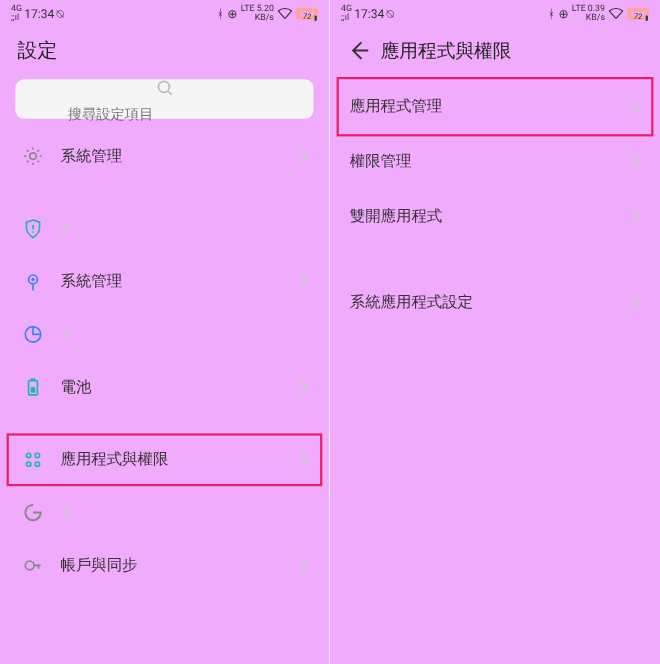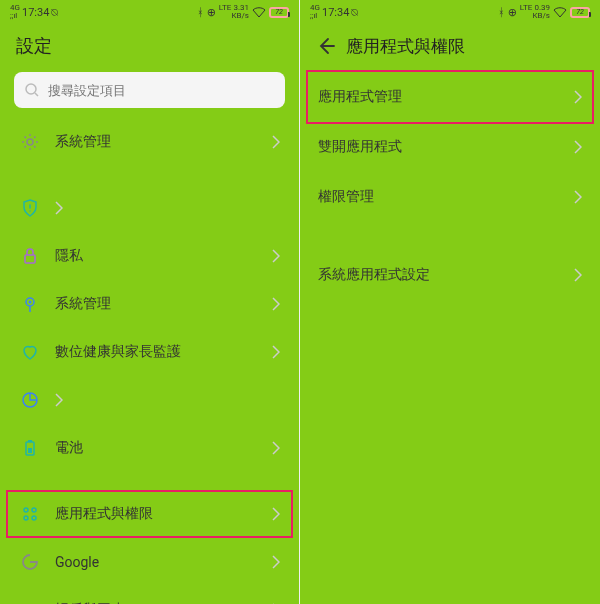--- a/index.html
+++ b/index.html
@@ -6,38 +6,38 @@
     body {
       font-family: -apple-system, BlinkMacSystemFont, "Segoe UI", Roboto, sans-serif;
       background: #fff;
       width: 600px;
       height: 604px;
       display: flex;
     }
     .pane {
       width: 300px;
       height: 604px;
-      background: #84cc16;
+      background: #f0abfc;
       position: relative;
       overflow: hidden;
     }
     .pane-left { border-right: 1px solid #f0f0f0; }
     .status-bar {
       height: 24px;
       display: flex;
       align-items: center;
       justify-content: space-between;
       padding: 0 10px;
       font-size: 11px;
       color: #333;
     }
     .status-left { display: flex; align-items: center; gap: 2px; }
     .status-right { display: flex; align-items: center; gap: 3px; }
     .status-right .speed { font-size: 8px; line-height: 1; text-align: right; }
-    .battery { border: 2px solid #fca5a5; border-radius: 3px; width: 20px; height: 11px; position: relative; font-size: 7px; display: flex; align-items: flex-end; justify-content: center; font-style: italic; }
+    .battery { border: 4px solid #fca5a5; border-radius: 3px; width: 20px; height: 11px; position: relative; font-size: 7px; display: flex; align-items: flex-start; justify-content: center; font-style: italic; }
     .battery::after { content: ""; position: absolute; right: -3px; top: 3px; width: 2px; height: 5px; background: #333; border-radius: 0 1px 1px 0; }
     .page-title {
       font-size: 18px;
       font-weight: 400;
       padding: 10px 16px 14px;
       color: #222;
     }
     .header-row {
       display: flex;
       align-items: center;
@@ -47,20 +47,21 @@
     .header-title { font-size: 17px; font-weight: 500; color: #222; }
     .search-box {
       margin: 0 14px 10px;
       background: #f5f5f5;
       border-radius: 8px;
       height: 36px;
       display: flex;
       align-items: center;
       padding: 0 10px;
       gap: 8px;
+      flex-direction: column;
     }
     .search-box input {
       border: none; background: transparent; outline: none;
       font-size: 13px; color: #999; flex: 1;
     }
     .list-item {
       display: flex;
       align-items: center;
       padding: 13px 19px;
       gap: 14px;
@@ -89,21 +90,21 @@
   <div class="status-bar">
     <div class="status-left">
       <span style="font-size:8px;line-height:1;">4G<br>;;ıl</span>
       <span>17:34</span>
       <span>⍉</span>
     </div>
     <div class="status-right">
       <span>ᚼ</span>
       <span>⊕</span>
       <div class="speed">
-        <span>LTE</span> <span>3.31</span><br><span>KB/s</span>
+        <span>LTE</span> <span>5.20</span><br><span>KB/s</span>
       </div>
       <span>
         <svg width="14" height="10" viewBox="0 0 14 10">
             <path d="M7 10L1 3c3-3 9-3 12 0z" fill="none" stroke="#333" stroke-width="1"></path>
           </svg>
       </span>
       <div class="battery">
           <span>72</span>
         </div>
     </div>
@@ -144,51 +145,26 @@
           </svg>
         </span>
     <svg class="chevron" width="8" height="14" viewBox="0 0 8 14">
           <path d="M1 1l6 6-6 6" fill="none" stroke="#ccc" stroke-width="1.5"></path>
         </svg>
 
   </div>
       <div class="list-item">
     <span class="icon-wrap">
           <svg width="20" height="20" viewBox="0 0 20 20">
-            <rect x="5" y="9" width="10" height="8" rx="1" fill="none" stroke="#a668d5" stroke-width="1.5"></rect>
-            <path d="M7 9V6a3 3 0 016 0v3" fill="none" stroke="#a668d5" stroke-width="1.5"></path>
-          </svg>
-        </span>
-    <span class="label">隱私</span>
-    <svg class="chevron" width="8" height="14" viewBox="0 0 8 14">
-          <path d="M1 1l6 6-6 6" fill="none" stroke="#ccc" stroke-width="1.5"></path>
-        </svg>
-
-  </div>
-      <div class="list-item">
-    <span class="icon-wrap">
-          <svg width="20" height="20" viewBox="0 0 20 20">
             <circle cx="10" cy="8" r="4" fill="none" stroke="#3b82f6" stroke-width="1.5"></circle>
             <circle cx="10" cy="8" r="1.5" fill="#3b82f6"></circle>
             <path d="M10 12v6" stroke="#3b82f6" stroke-width="1.5"></path>
           </svg>
         </span>
     <span class="label">系統管理</span>
-    <svg class="chevron" width="8" height="14" viewBox="0 0 8 14">
-          <path d="M1 1l6 6-6 6" fill="none" stroke="#ccc" stroke-width="1.5"></path>
-        </svg>
-
-  </div>
-      <div class="list-item">
-    <span class="icon-wrap">
-          <svg width="20" height="20" viewBox="0 0 20 20">
-            <path d="M10 17s-6-4-6-9a4 4 0 016-3 4 4 0 016 3c0 5-6 9-6 9z" fill="none" stroke="#1fb5a7" stroke-width="1.5"></path>
-          </svg>
-        </span>
-    <span class="label">數位健康與家長監護</span>
     <svg class="chevron" width="8" height="14" viewBox="0 0 8 14">
           <path d="M1 1l6 6-6 6" fill="none" stroke="#ccc" stroke-width="1.5"></path>
         </svg>
 
   </div>
       <div class="list-item">
     <span class="icon-wrap">
           <svg width="20" height="20" viewBox="0 0 20 20">
             <circle cx="10" cy="10" r="7" fill="none" stroke="#3b82f6" stroke-width="1.5"></circle>
             <path d="M10 3v7h7" fill="none" stroke="#3b82f6" stroke-width="1.5"></path>
@@ -228,21 +204,20 @@
           <path d="M1 1l6 6-6 6" fill="none" stroke="#ccc" stroke-width="1.5"></path>
         </svg>
     <div class="highlight-box hl-left"></div>
   </div>
       <div class="list-item">
     <span class="icon-wrap">
           <svg width="20" height="20" viewBox="0 0 20 20">
             <path d="M10 3a7 7 0 100 14 7 7 0 007-7h-7" fill="none" stroke="#888" stroke-width="1.8"></path>
           </svg>
         </span>
-    <span class="label">Google</span>
     <svg class="chevron" width="8" height="14" viewBox="0 0 8 14">
           <path d="M1 1l6 6-6 6" fill="none" stroke="#ccc" stroke-width="1.5"></path>
         </svg>
 
   </div>
       <div class="list-item">
     <span class="icon-wrap">
           <svg width="20" height="20" viewBox="0 0 20 20">
             <circle cx="7" cy="10" r="4" fill="none" stroke="#888" stroke-width="1.5"></circle>
             <path d="M11 10h6M15 10v3" stroke="#888" stroke-width="1.5"></path>
@@ -292,33 +267,33 @@
 
   <div id="right-list">
       <div class="list-item">
     <span class="label">應用程式管理</span>
     <svg class="chevron" width="8" height="14" viewBox="0 0 8 14">
           <path d="M1 1l6 6-6 6" fill="none" stroke="#ccc" stroke-width="1.5"></path>
         </svg>
     <div class="highlight-box hl-right"></div>
   </div>
       <div class="list-item">
+    <span class="label">權限管理</span>
+    <svg class="chevron" width="8" height="14" viewBox="0 0 8 14">
+          <path d="M1 1l6 6-6 6" fill="none" stroke="#ccc" stroke-width="1.5"></path>
+        </svg>
+
+  </div>
+      <div class="list-item">
     <span class="label">雙開應用程式</span>
     <svg class="chevron" width="8" height="14" viewBox="0 0 8 14">
           <path d="M1 1l6 6-6 6" fill="none" stroke="#ccc" stroke-width="1.5"></path>
         </svg>
 
   </div>
-      <div class="list-item">
-    <span class="label">權限管理</span>
-    <svg class="chevron" width="8" height="14" viewBox="0 0 8 14">
-          <path d="M1 1l6 6-6 6" fill="none" stroke="#ccc" stroke-width="1.5"></path>
-        </svg>
-
-  </div>
       <div class="section-gap"></div>
       <div class="list-item">
     <span class="label">系統應用程式設定</span>
     <svg class="chevron" width="8" height="14" viewBox="0 0 8 14">
           <path d="M1 1l6 6-6 6" fill="none" stroke="#ccc" stroke-width="1.5"></path>
         </svg>
 
   </div>
     </div>
 </div>

